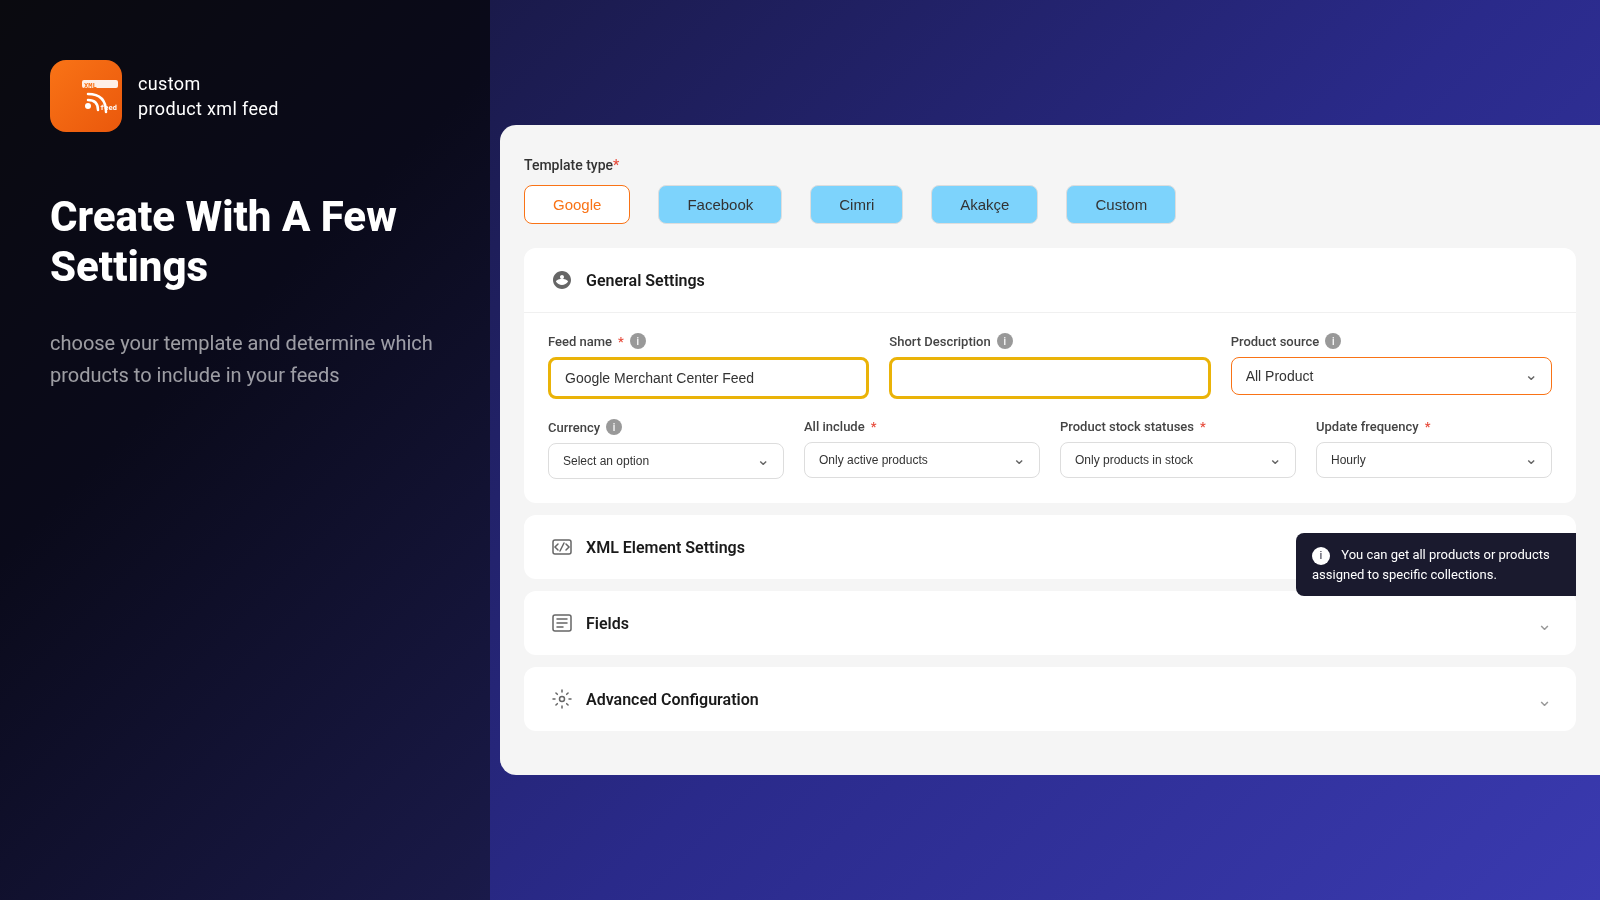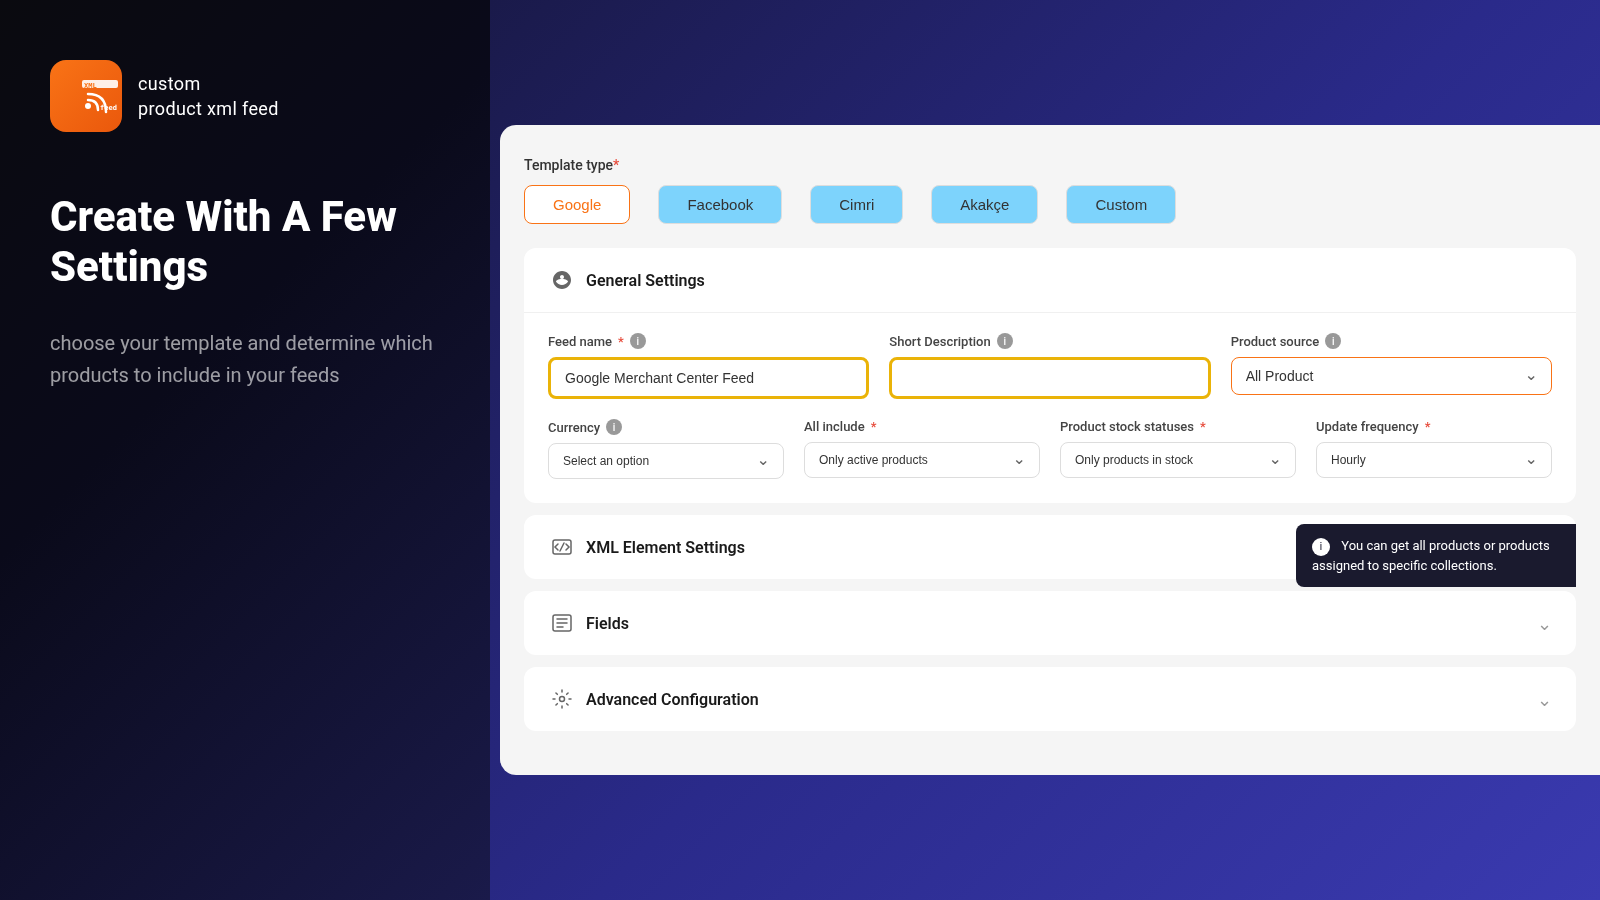--- a/index.html
+++ b/index.html
@@ -273,21 +273,21 @@
       background: white;
       outline: none;
       appearance: none;
       cursor: pointer;
       width: 100%;
     }
 
     
     .tooltip-box {
       position: absolute;
-      top: 276px;
+      top: 285px;
       right: 0;
       background: #1a1a2e;
       color: white;
       font-size: 13px;
       padding: 12px 16px;
       border-radius: 8px 0 0 8px;
       max-width: 280px;
       line-height: 1.5;
       z-index: 100;
     }

